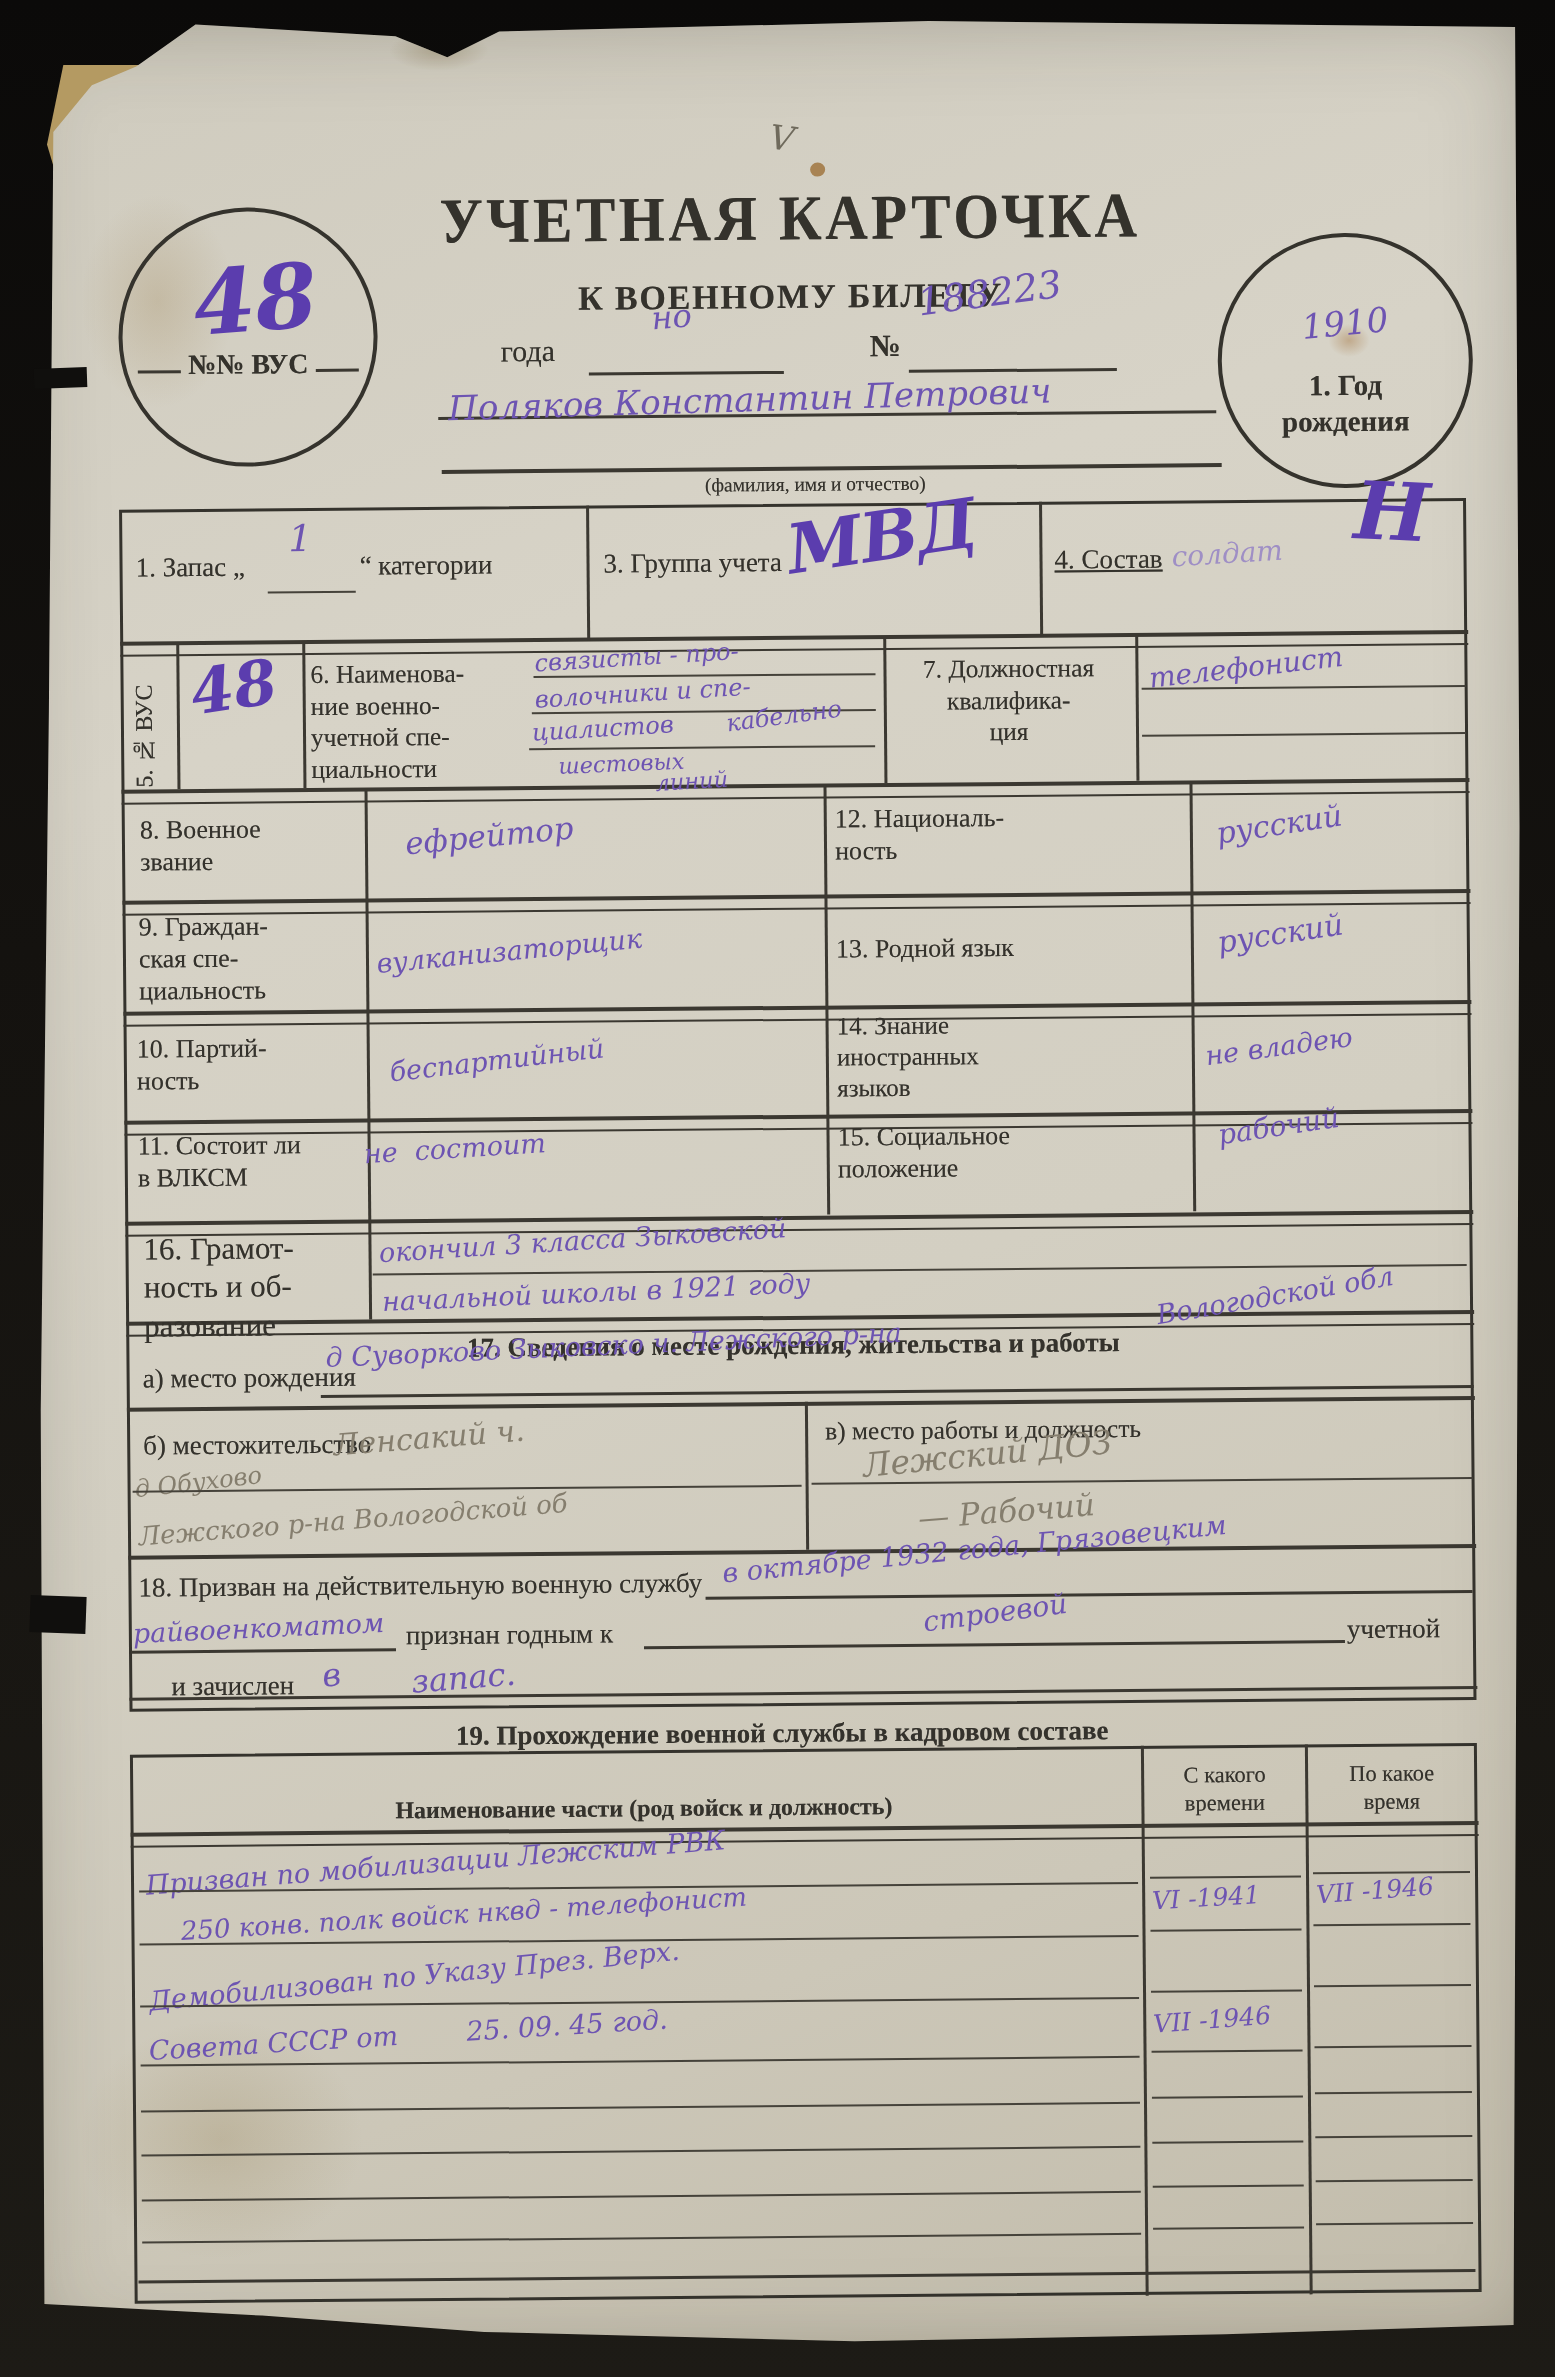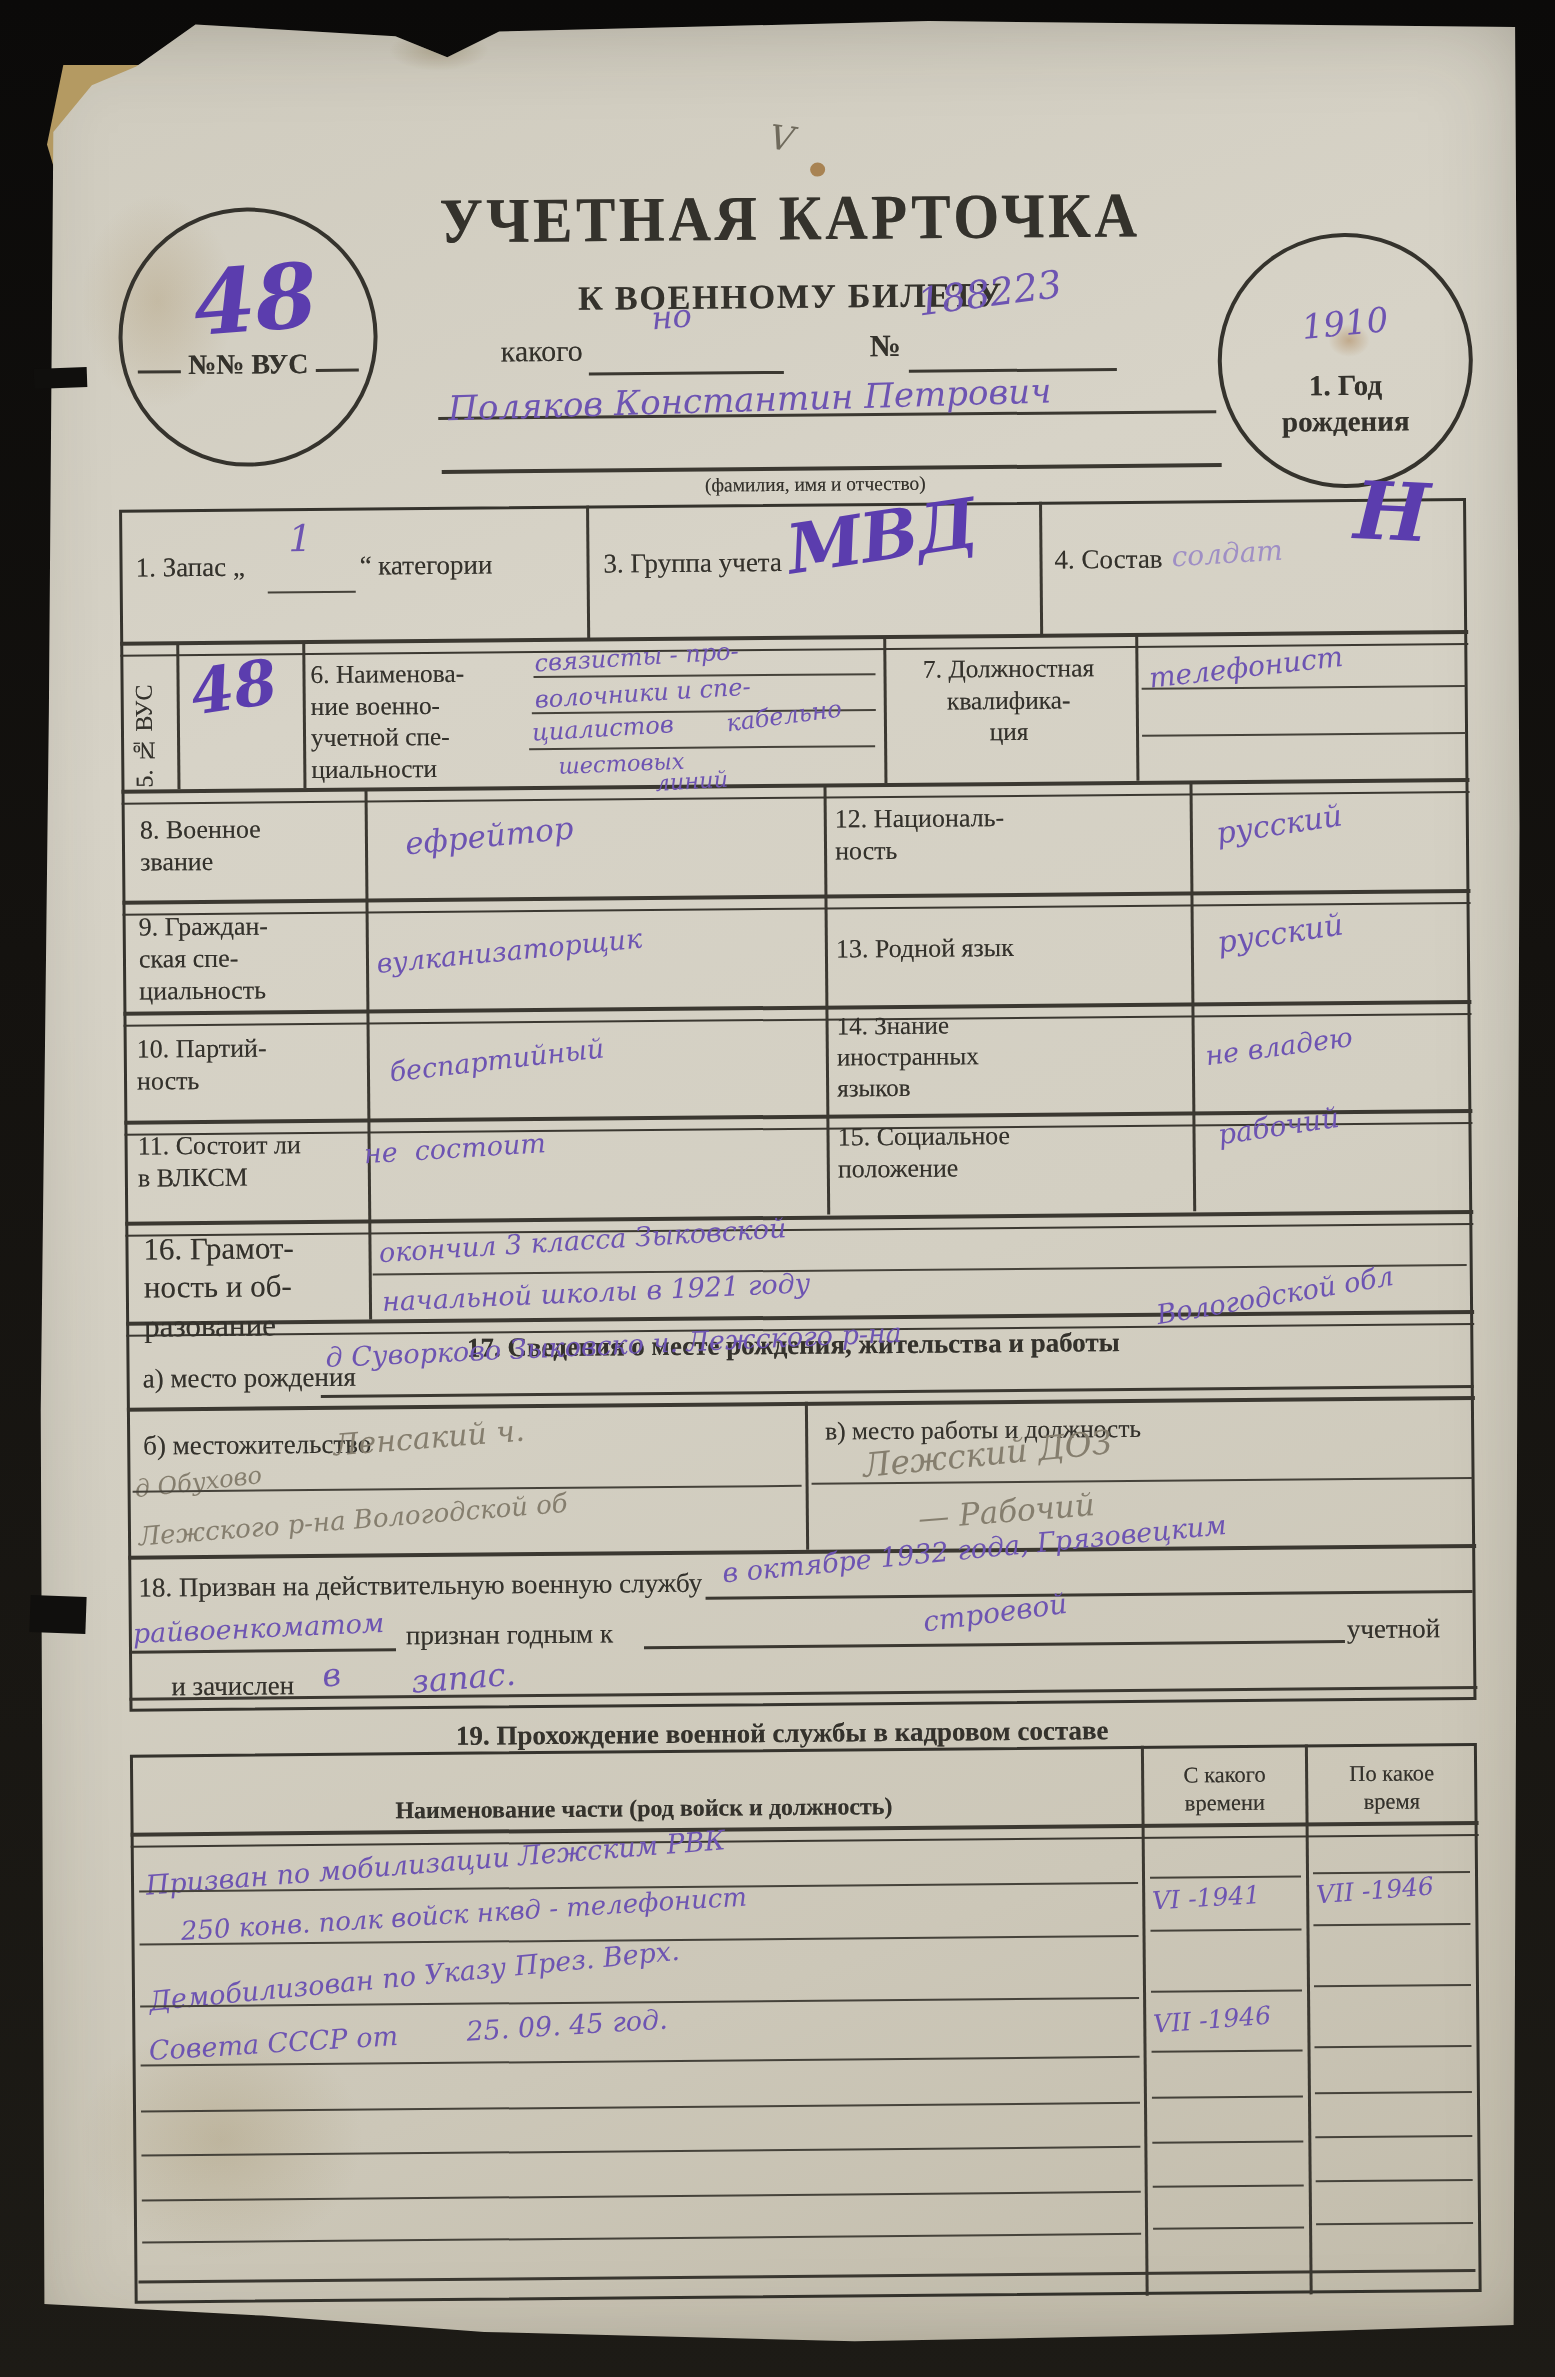--- a/index.html
+++ b/index.html
@@ -45,21 +45,21 @@
       <div class="stain" style="left:1327px;top:322px;width:59px;height:47px;background:radial-gradient(closest-side,rgba(151,94,31,.35),transparent 70%);"></div>
       <div class="stain" style="left:24px;top:1975px;width:378px;height:319px;background:radial-gradient(closest-side,rgba(130,105,50,.20),transparent 75%);"></div>
       <div class="stain" style="left:378px;top:18px;width:142px;height:59px;background:radial-gradient(closest-side,rgba(110,88,40,.28),transparent 70%);"></div>
       <div class="stain" style="left:819px;top:163px;width:15.4px;height:14px;background:#9a6a2e;opacity:.75;"></div>
 
       <div class="hw pencil" style="left:779px;top:118px;font-size:34px;transform:rotate(8deg);color:#6f6a5c;">V</div>
 
       <div class="print b ctr" style="left:426px;top:184px;width:745px;font-size:59px;letter-spacing:3.5px;transform:scale(1.0,1.08);">УЧЕТНАЯ КАРТОЧКА</div>
       <div class="print b ctr" style="left:426px;top:278px;width:745px;font-size:34px;letter-spacing:1.8px;">К ВОЕННОМУ БИЛЕТУ</div>
 
-      <div class="print" style="left:508px;top:332px;font-size:30px;">какого</div>
+      <div class="print" style="left:508px;top:332px;font-size:30px;">года</div>
       <div class="rule" style="left:596px;top:371px;width:195px;"></div>
       <div class="hw" style="left:659px;top:297px;font-size:32px;transform:rotate(-4deg);">но</div>
       <div class="print b" style="left:877px;top:329px;font-size:31px;">№</div>
       <div class="rule" style="left:916px;top:371px;width:208px;"></div>
       <div class="hw" style="left:925px;top:273px;font-size:38px;transform:rotate(-7deg);">188223</div>
 
       <div class="circle" style="left:126px;top:203px;width:251px;height:251px;">
         <div class="hw hwb" style="left:71px;top:35px;font-size:89px;transform:rotate(-4deg);">48</div>
         <div class="rule" style="left:15.4px;top:158px;width:43px;"></div>
         <div class="rule" style="left:193px;top:158px;width:43px;"></div>
@@ -101,21 +101,21 @@
       <div class="vline" style="left:803px;top:1402px;height:148px;"></div>
 
       <div class="print" style="left:141px;top:547px;font-size:27px;">1. Запас „</div>
       <div class="rule thin" style="left:273px;top:587px;width:88px;"></div>
       <div class="hw" style="left:294px;top:513px;font-size:37px;">1</div>
       <div class="print" style="left:365px;top:547px;font-size:27px;">“ категории</div>
 
       <div class="print" style="left:609px;top:547px;font-size:27px;">3. Группа учета</div>
       <div class="hw hwb" style="left:792px;top:497px;font-size:68px;transform:rotate(-8deg);letter-spacing:-1.2px;">МВД</div>
 
-      <div class="print" style="left:1060px;top:547px;font-size:27px;">4. Состав</div>
+      <div class="print" style="left:1060px;top:547px;font-size:27px;text-decoration:underline;">4. Состав</div>
       <div class="hw pviolet" style="left:1177px;top:541px;font-size:28px;transform:rotate(-3deg);">солдат</div>
       <div class="hw hwb" style="left:1360px;top:470px;font-size:80px;transform:rotate(3deg);">Н</div>
 
       <div class="print vert" style="left:135px;top:646px;height:136px;font-size:24px;">5. № ВУС</div>
       <div class="hw hwb" style="left:195px;top:646px;font-size:62px;transform:rotate(-8deg);">48</div>
       <div class="print lbl" style="left:315px;top:655px;font-size:25.4px;">6. Наименова-
 ние военно-
 учетной спе-
 циальности</div>
       <div class="hw" style="left:539px;top:642px;font-size:24px;transform:rotate(-3deg);">связисты - про-</div>

